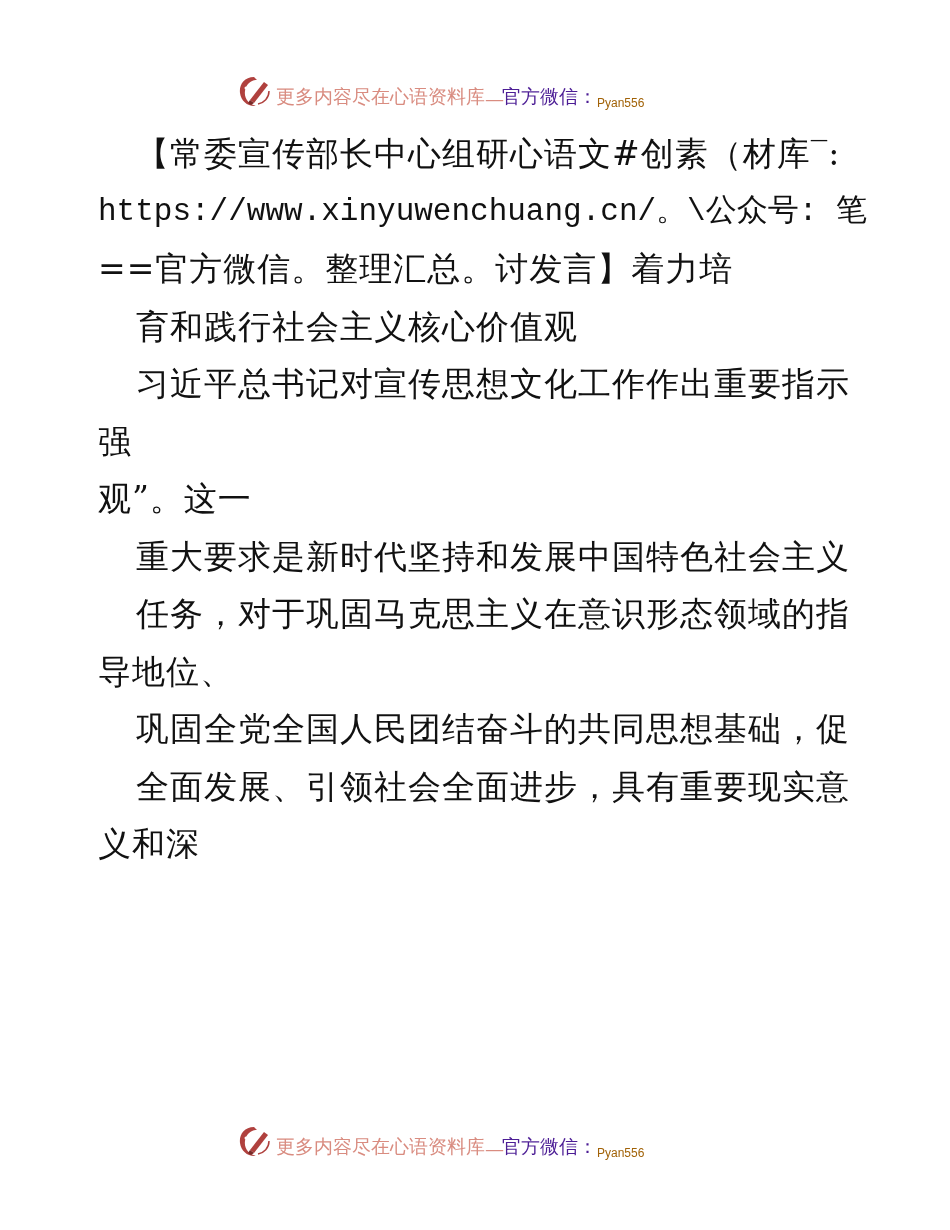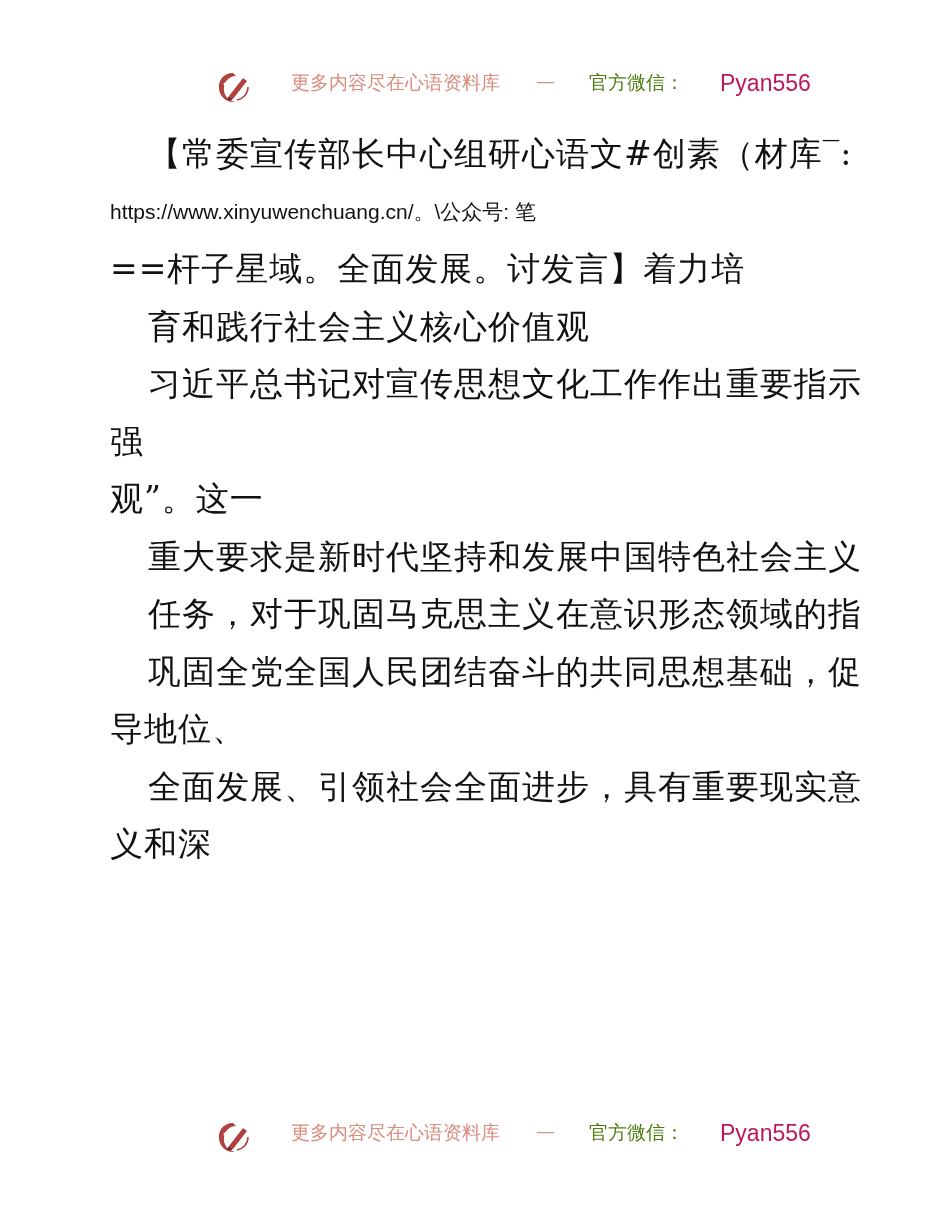--- a/index.html
+++ b/index.html
@@ -10,60 +10,59 @@
     body {
       width: 950px;
       height: 1230px;
       position: relative;
       overflow: hidden;
       font-family: "DejaVu Serif", "Liberation Serif", serif;
       color: #111111;
     }
     .watermark {
       position: absolute;
-      left: 215px;
+      left: 236px;
       height: 40px;
       display: flex;
-      align-items: flex-start;
+      align-items: flex-end;
       font-family: "DejaVu Serif", "Liberation Serif", serif;
       font-size: 19px;
       white-space: nowrap;
-      gap: 36px;
     }
     .watermark.top { top: 70px; }
     .watermark.bottom { top: 1120px; }
     .wm-logo {
       width: 36px;
       height: 36px;
       margin-right: 4px;
       flex: 0 0 auto;
     }
     .wm-main { color: #d98c80; }
     .wm-dash { color: #d98c80; letter-spacing: -2px; }
-    .wm-official { color: #4d7c0f; }
+    .wm-official { color: #4c1d95; }
     .wm-id {
-      color: #be185d;
+      color: #a16207;
       font-family: "Liberation Sans", "DejaVu Sans", sans-serif;
-      font-size: 23px;
+      font-size: 12px;
     }
     .body-text {
       position: absolute;
-      left: 110px;
+      left: 98px;
       top: 125px;
       width: 760px;
     }
     .line {
       height: 57.5px;
       line-height: 57.5px;
       font-size: 33px;
       white-space: nowrap;
       letter-spacing: 1px;
     }
     .line.indent { padding-left: 38px; }
-    .line.mono { font-family: Liberation Sans, sans-serif; font-size: 21px; letter-spacing: 0px; }
+    .line.mono { font-family: Liberation Mono, monospace; font-size: 31px; letter-spacing: 0px; }
   </style>
 </head>
 <body>
 
 <div class="watermark top">
   <svg class="wm-logo" viewBox="0 0 36 36">
     <path d="M18 3 C8 3 3 11 4 19 C5 27 12 33 20 32 C12 30 8 24 9 17 C10 10 15 6 21 6 Z" fill="#b0413e"></path>
     <path d="M14 26 L28 8 L32 11 L18 29 Z" fill="#b0413e"></path>
     <path d="M12 29 L14 26 L18 29 L15 31 Z" fill="#7a2a28"></path>
     <path d="M22 30 C28 29 33 24 33 17" stroke="#b0413e" stroke-width="1.5" fill="none"></path>
@@ -71,29 +70,29 @@
   </svg>
   <span class="wm-main">更多内容尽在心语资料库</span>
   <span class="wm-dash">—</span>
   <span class="wm-official">官方微信：</span>
   <span class="wm-id">Pyan556</span>
 </div>
 
 <div class="body-text">
   <div class="line indent">【常委宣传部长中心组研心语文#创素（材库‾:</div>
   <div class="line mono">https://www.xinyuwenchuang.cn/。\公众号: 笔</div>
-  <div class="line">==杆子星域。全面发展。讨发言】着力培</div>
+  <div class="line">==官方微信。整理汇总。讨发言】着力培</div>
   <div class="line indent">育和践行社会主义核心价值观</div>
   <div class="line indent">习近平总书记对宣传思想文化工作作出重要指示</div>
   <div class="line">强</div>
   <div class="line">观”。这一</div>
   <div class="line indent">重大要求是新时代坚持和发展中国特色社会主义</div>
   <div class="line indent">任务，对于巩固马克思主义在意识形态领域的指</div>
+  <div class="line">导地位、</div>
   <div class="line indent">巩固全党全国人民团结奋斗的共同思想基础，促</div>
-  <div class="line">导地位、</div>
   <div class="line indent">全面发展、引领社会全面进步，具有重要现实意</div>
   <div class="line">义和深</div>
 </div>
 
 <div class="watermark bottom">
   <svg class="wm-logo" viewBox="0 0 36 36">
     <path d="M18 3 C8 3 3 11 4 19 C5 27 12 33 20 32 C12 30 8 24 9 17 C10 10 15 6 21 6 Z" fill="#b0413e"></path>
     <path d="M14 26 L28 8 L32 11 L18 29 Z" fill="#b0413e"></path>
     <path d="M12 29 L14 26 L18 29 L15 31 Z" fill="#7a2a28"></path>
     <path d="M22 30 C28 29 33 24 33 17" stroke="#b0413e" stroke-width="1.5" fill="none"></path>

